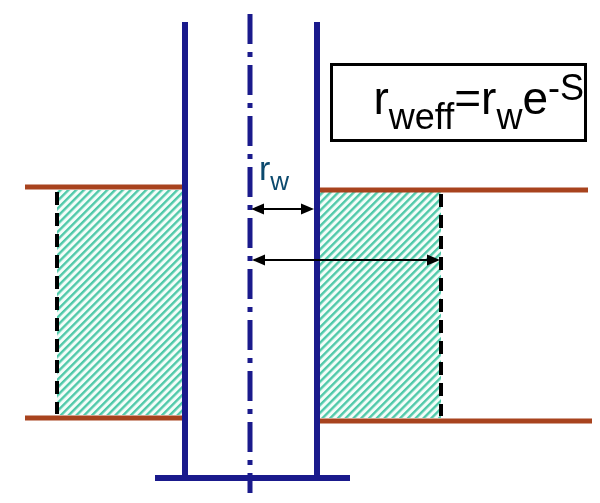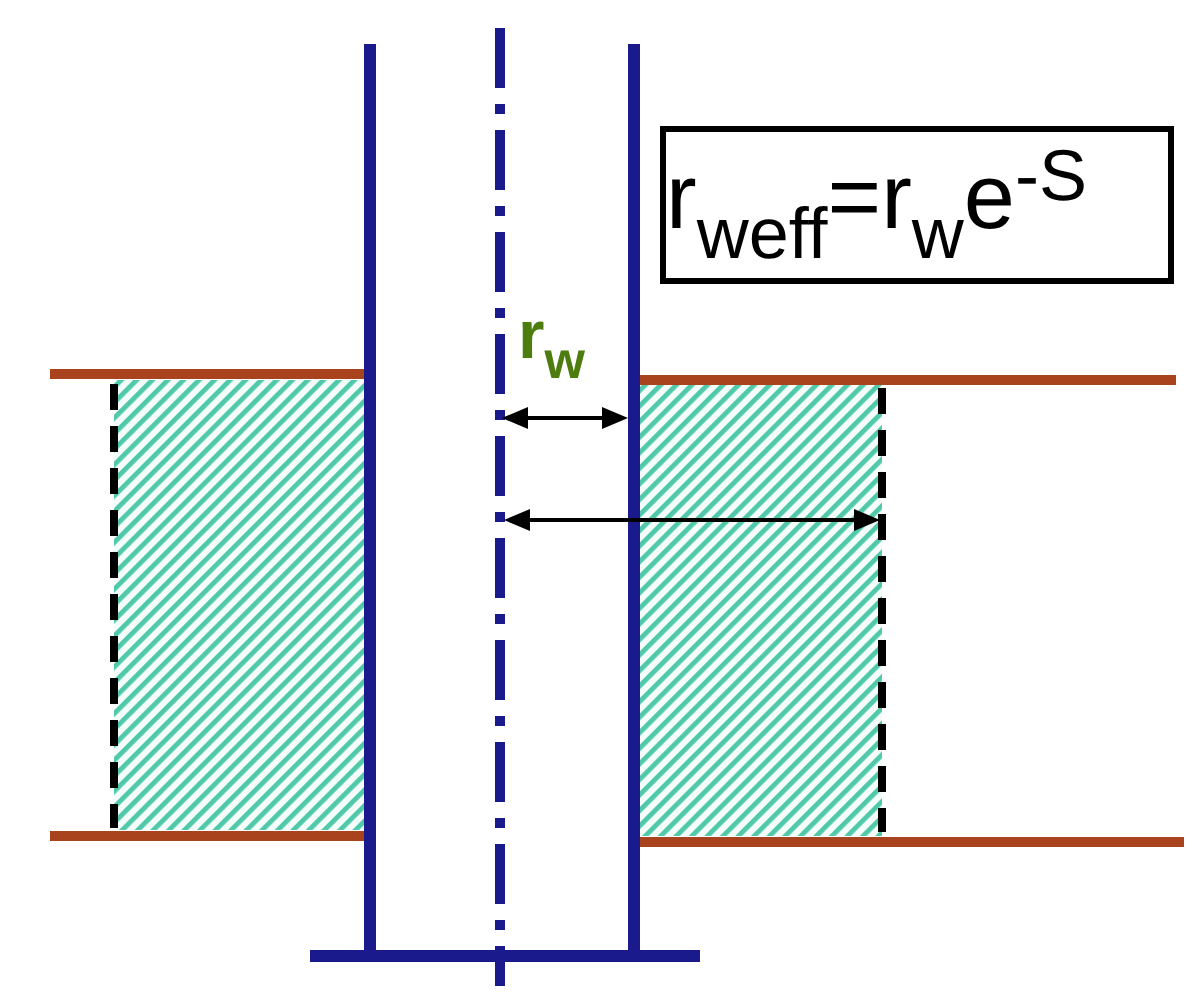--- a/index.html
+++ b/index.html
@@ -25,42 +25,42 @@
     position: absolute;
     left: 330px;
     top: 63px;
     width: 257px;
     height: 79px;
     box-sizing: border-box;
     border: 3px solid #000000;
     background: #ffffff;
     display: flex;
     align-items: center;
-    justify-content: flex-start;
+    justify-content: flex-end;
   }
   .formula-line {
     white-space: nowrap;
     font-size: 46px;
     line-height: 1;
     color: #000000;
   }
   .formula-line .sub {
     font-size: 36px;
     vertical-align: -15px;
   }
   .formula-line .sup {
     font-size: 36px;
     vertical-align: 14px;
   }
   
   .dim-label {
     position: absolute;
     white-space: nowrap;
-    color: #4d7c0f;
-    font-weight: bold;
+    color: #0c4a6e;
+    font-weight: normal;
     line-height: 1;
   }
   .dim-label .sub {
     vertical-align: -10px;
   }
   .rw-label {
     left: 259px;
     top: 151px;
     font-size: 34px;
   }

